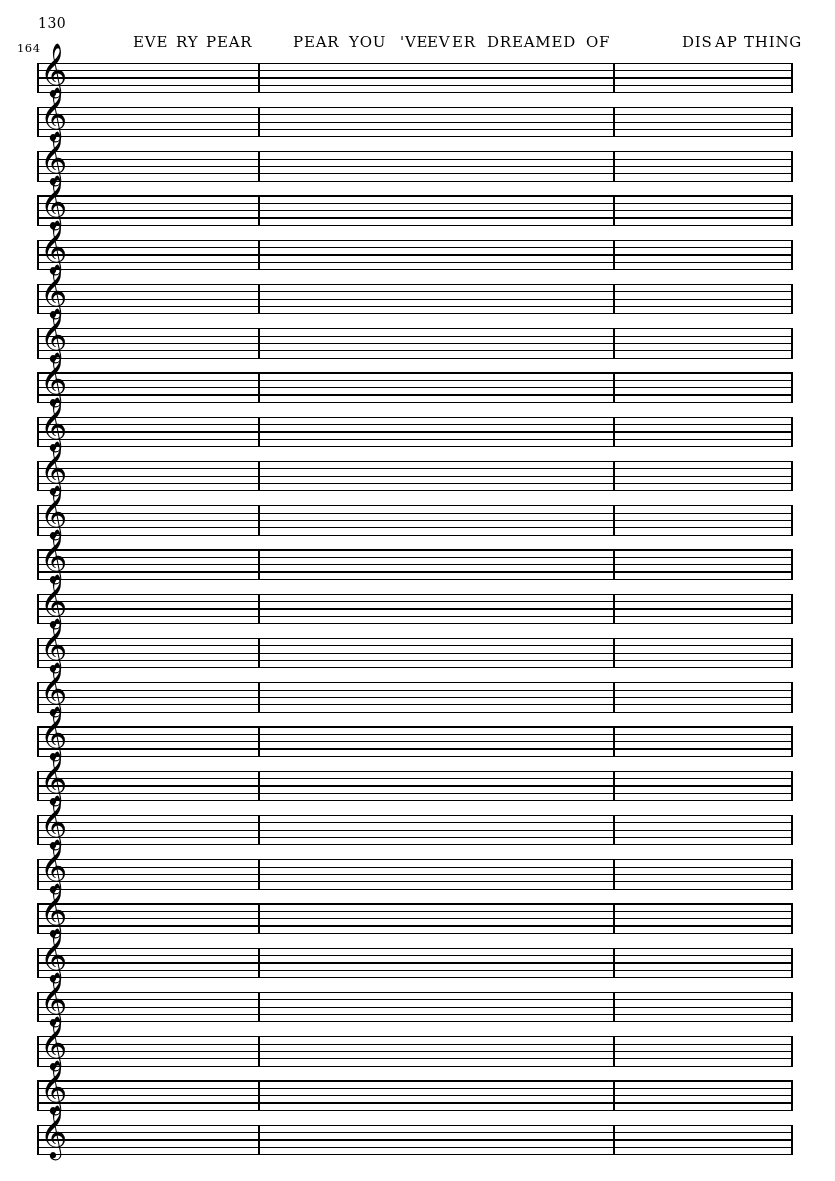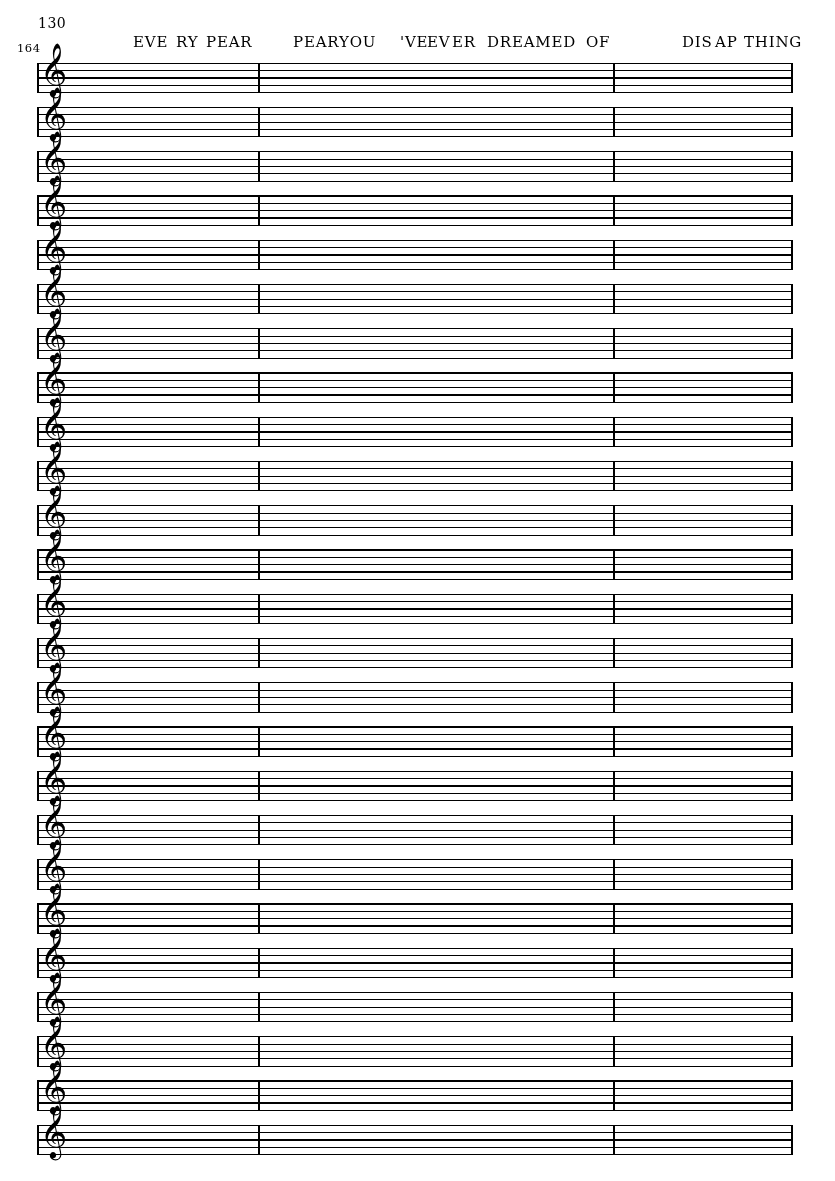--- a/index.html
+++ b/index.html
@@ -71,21 +71,21 @@
 <body>
 
 <div class="page">
   <div class="page-number">130</div>
   <div class="measure-number">164</div>
   <div class="lyrics-line">
       <div class="lyric-syllable" style="left: 133px;">EVE</div>
       <div class="lyric-syllable" style="left: 176px;">RY</div>
       <div class="lyric-syllable" style="left: 206px;">PEAR</div>
       <div class="lyric-syllable" style="left: 293px;">PEAR</div>
-      <div class="lyric-syllable" style="left: 339px;">YOU</div>
+      <div class="lyric-syllable" style="left: 349px;">YOU</div>
       <div class="lyric-syllable" style="left: 400px;">'VE</div>
       <div class="lyric-syllable" style="left: 427px;">EV</div>
       <div class="lyric-syllable" style="left: 452px;">ER</div>
       <div class="lyric-syllable" style="left: 487px;">DREAMED</div>
       <div class="lyric-syllable" style="left: 586px;">OF</div>
       <div class="lyric-syllable" style="left: 682px;">DIS</div>
       <div class="lyric-syllable" style="left: 715px;">AP</div>
       <div class="lyric-syllable" style="left: 744px;">THING</div>
     </div>
   <div class="staves">

